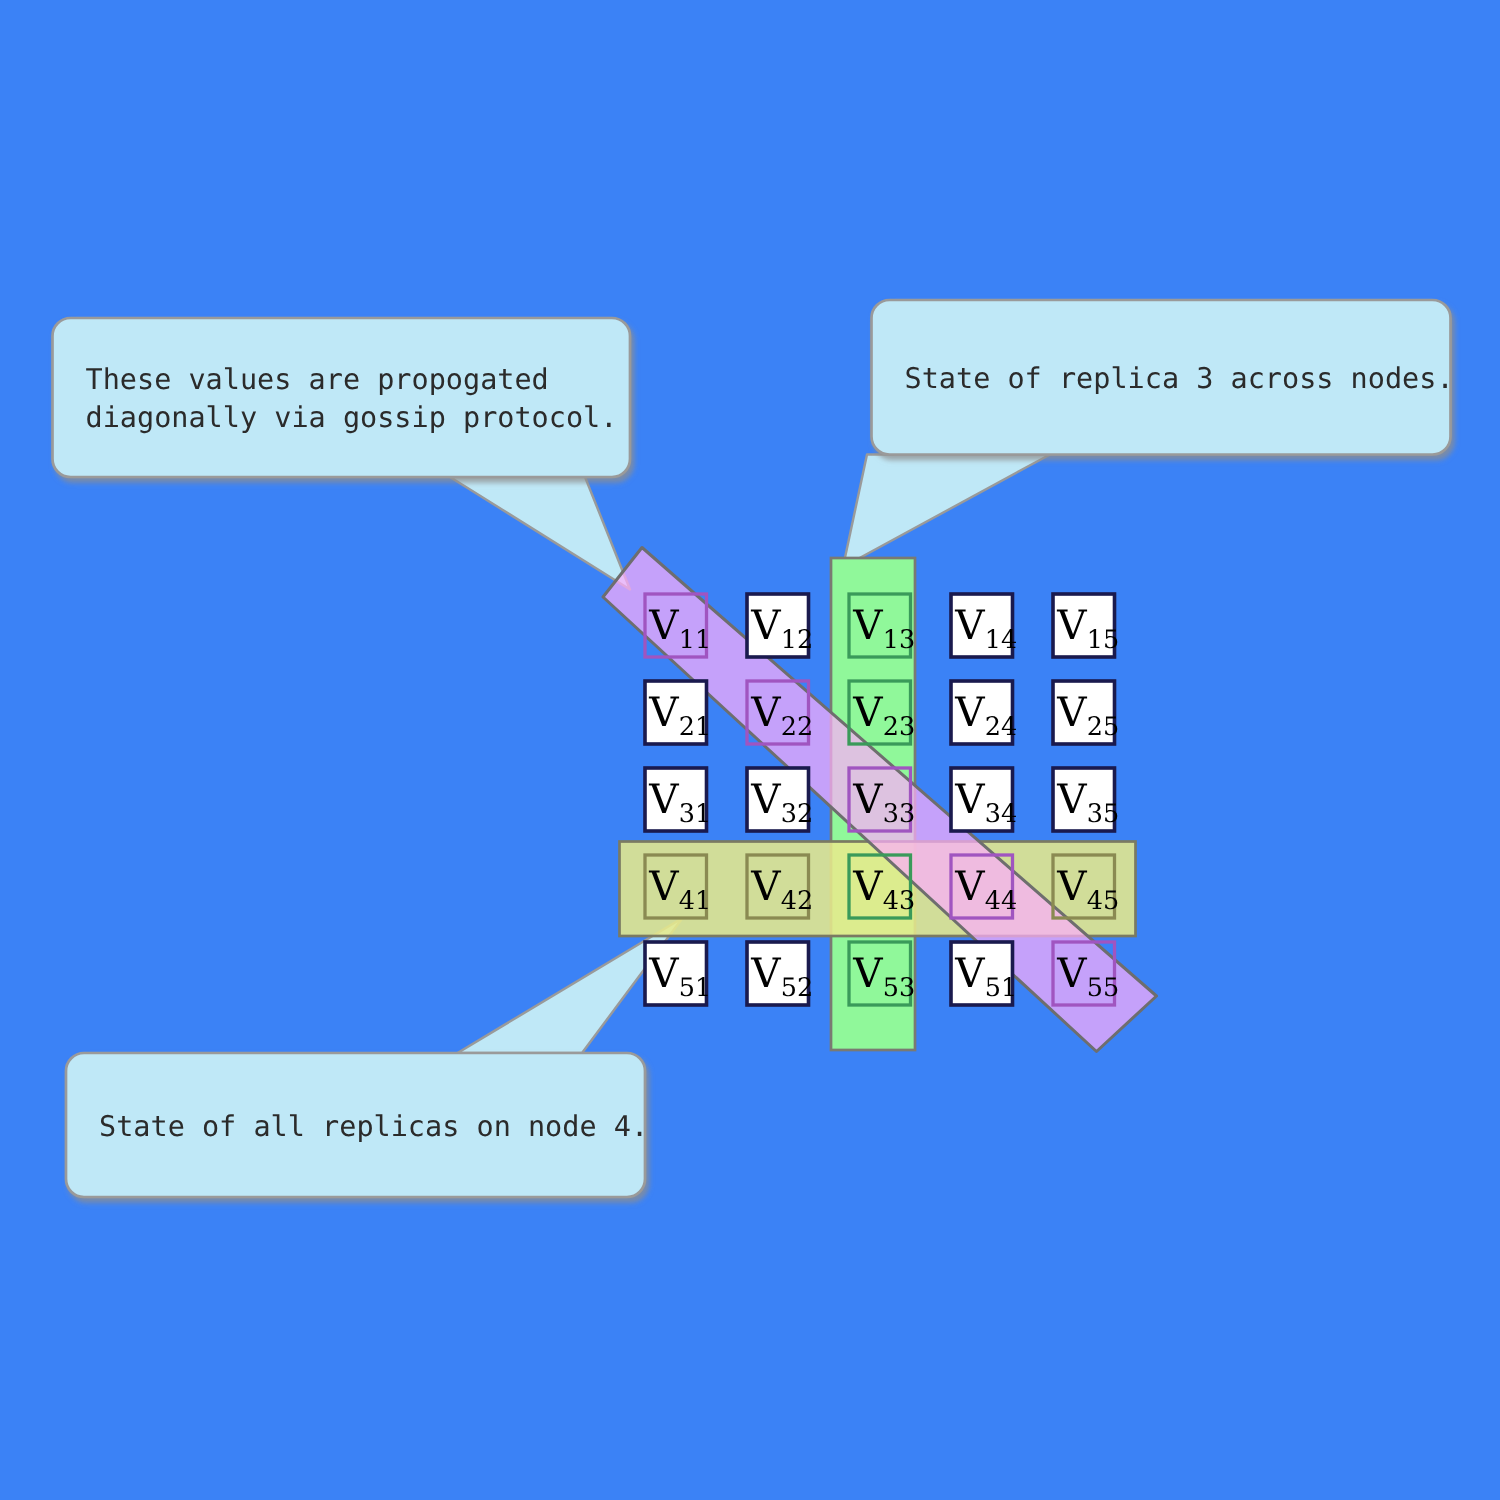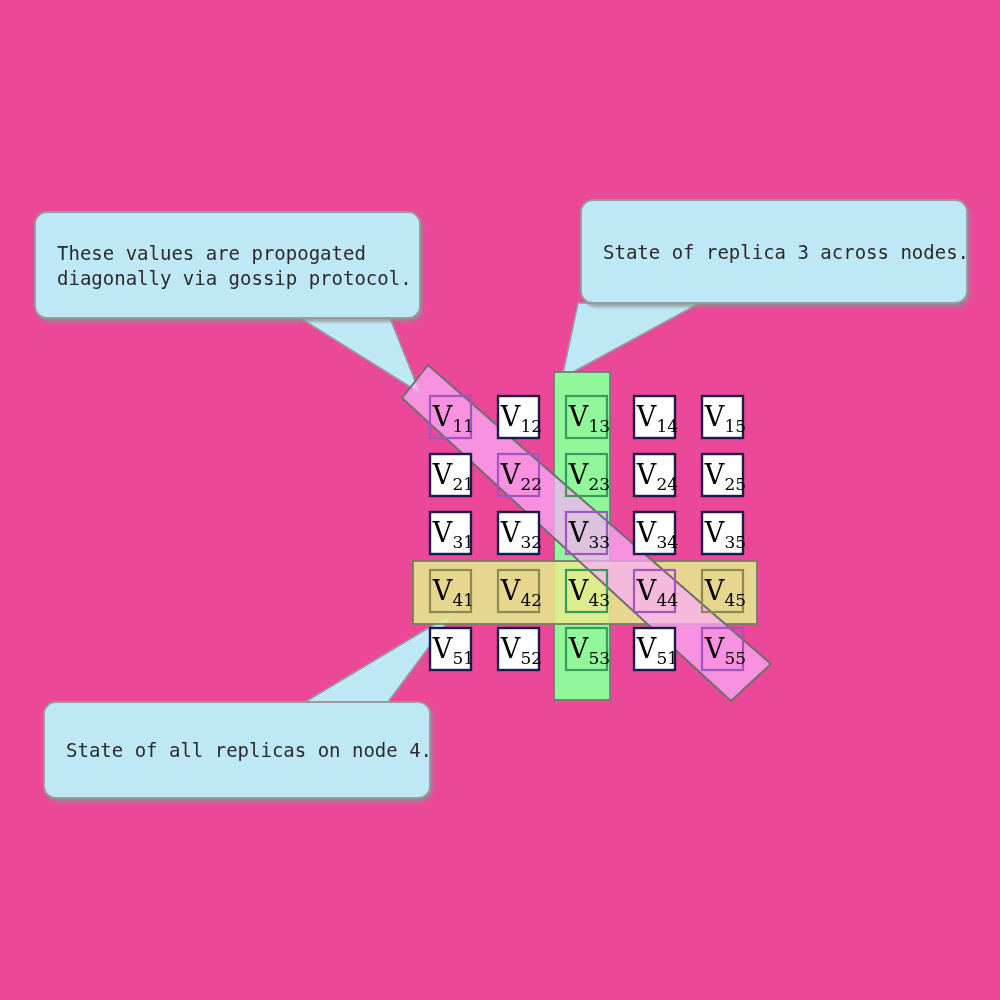--- a/index.html
+++ b/index.html
@@ -7,21 +7,21 @@
     padding: 0;
     background: #ffffff;
   }
   body {
     font-family: "DejaVu Sans Mono", monospace;
   }
   #canvas {
     position: relative;
     width: 1000px;
     height: 1000px;
-    background: #ec4899;
+    background: #3b82f6;
     overflow: hidden;
   }
   #scene {
     position: absolute;
     inset: 0;
     width: 1000px;
     height: 1000px;
   }
   .callout-text {
     font-family: "DejaVu Sans Mono", monospace;

